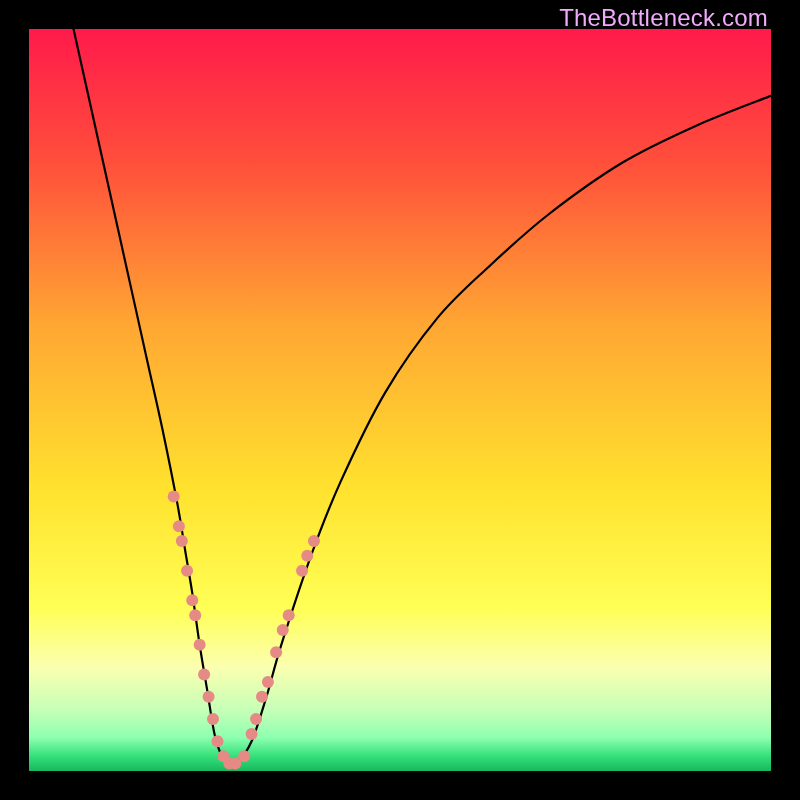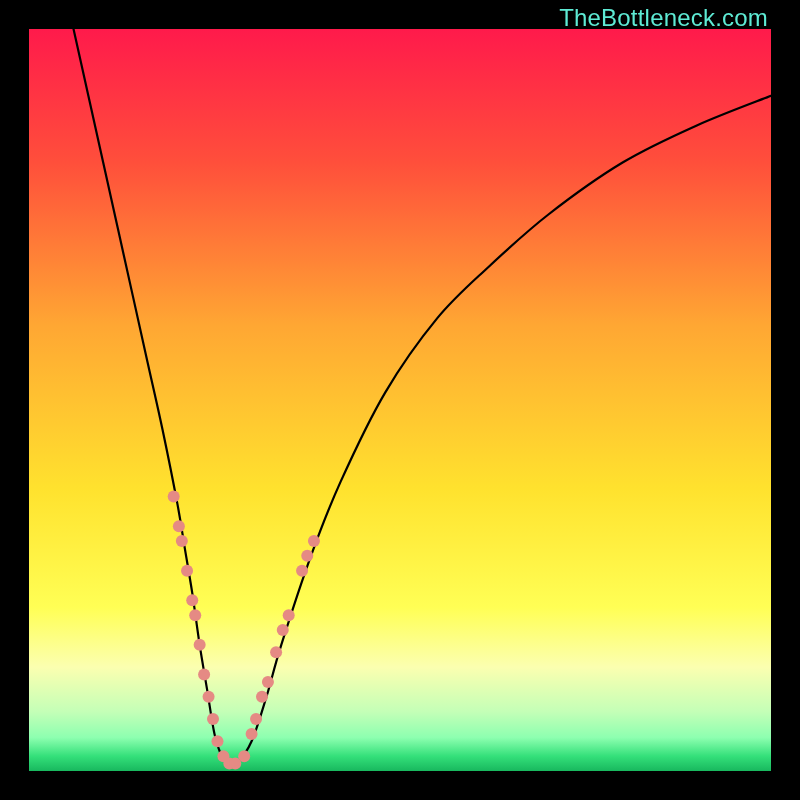--- a/index.html
+++ b/index.html
@@ -25,21 +25,21 @@
     width: 742px;
     height: 742px;
   }
   .watermark {
     position: absolute;
     top: 4px;
     right: 32px;
     font-family: Arial, Helvetica, sans-serif;
     font-size: 24px;
     font-weight: 500;
-    color: #5eead4;
+    color: #f0abfc;
     letter-spacing: 0.2px;
   }
   svg {
     display: block;
   }
 </style>
 </head>
 <body>
 
 <div class="frame">

